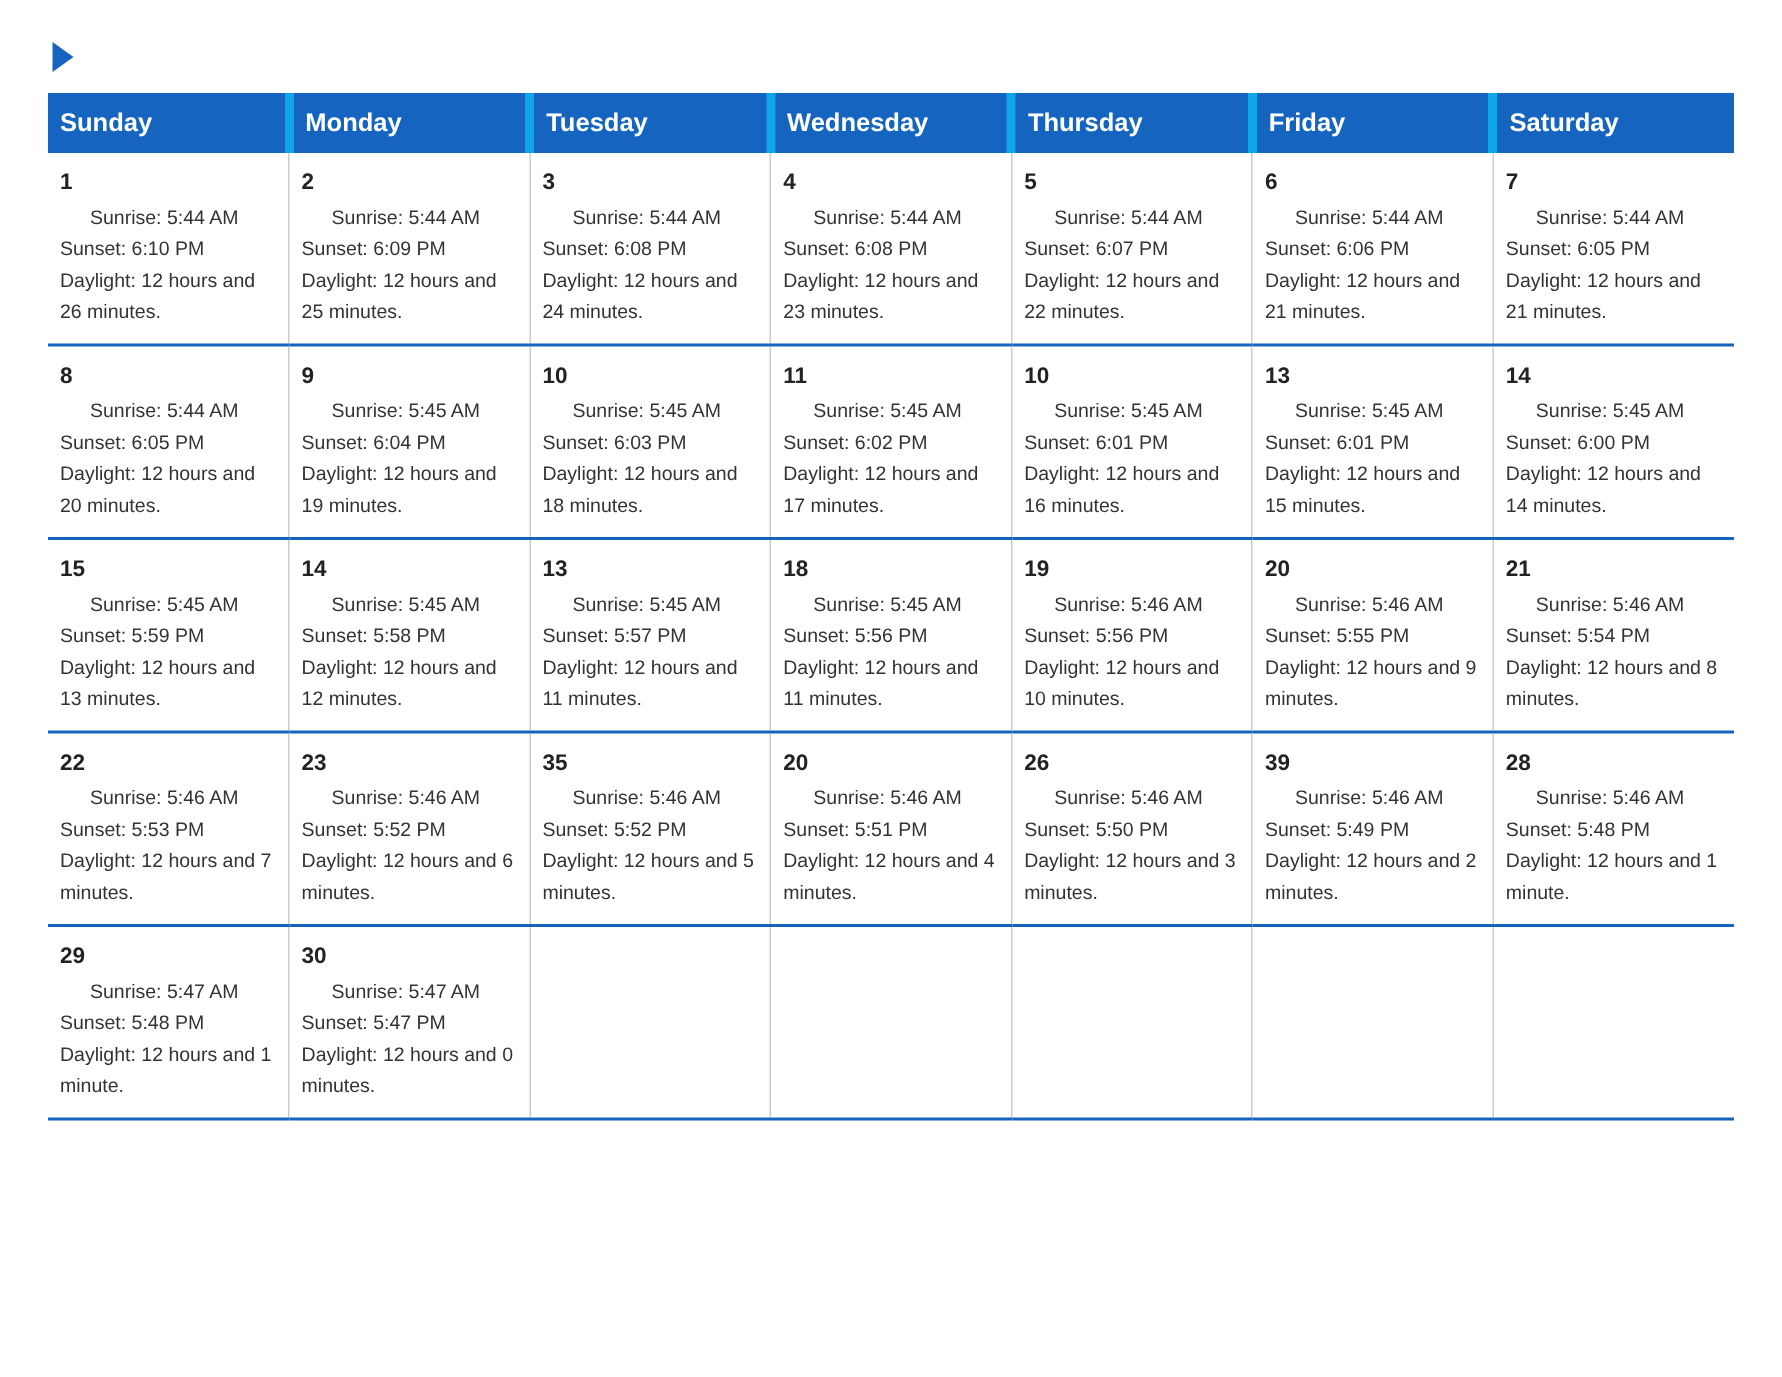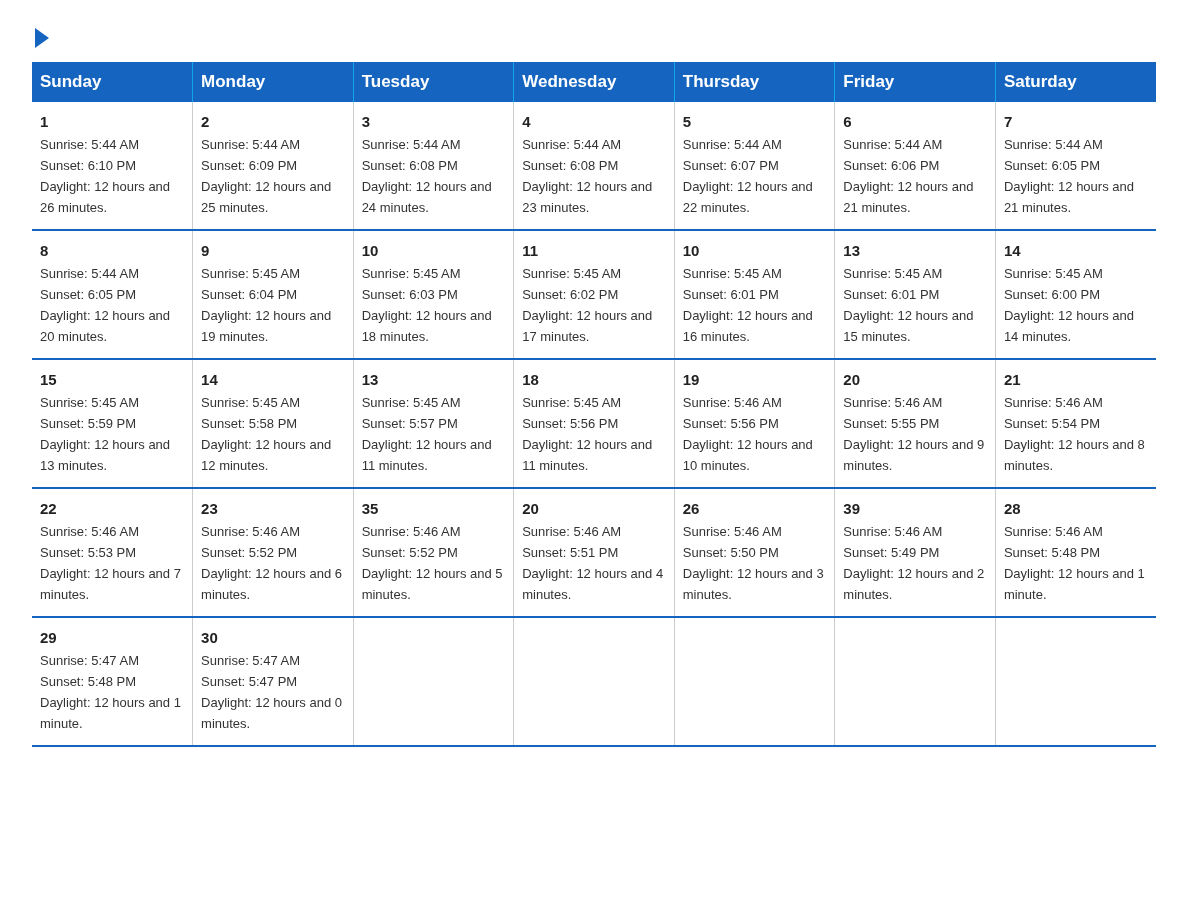--- a/index.html
+++ b/index.html
@@ -67,21 +67,21 @@
       border-collapse: collapse;
       table-layout: fixed;
     }
     thead tr th {
       background-color: #1565c0;
       color: #fff;
       font-size: 17px;
       font-weight: bold;
       padding: 10px 8px;
       text-align: left;
-      border-right: 1px solid #0ea5e9;
+      border-right: 6px solid #0ea5e9;
     }
     thead tr th:last-child {
       border-right: none;
       margin-left: 43px;
     }
     tbody tr td {
       vertical-align: top;
       padding: 8px 8px 10px 8px;
       font-size: 13.5px;
       line-height: 1.55;
@@ -96,20 +96,21 @@
     .day-num {
       font-size: 15px;
       font-weight: bold;
       display: block;
       margin-bottom: 2px;
     }
     .day-info {
       font-size: 13px;
       color: #333;
       line-height: 1.5;
+      margin-left: 20px;
     }
     .empty-cell {
       background: #fff;
     }
   </style>
 </head>
 <body>
 
 <div class="header">
   <div class="logo">

